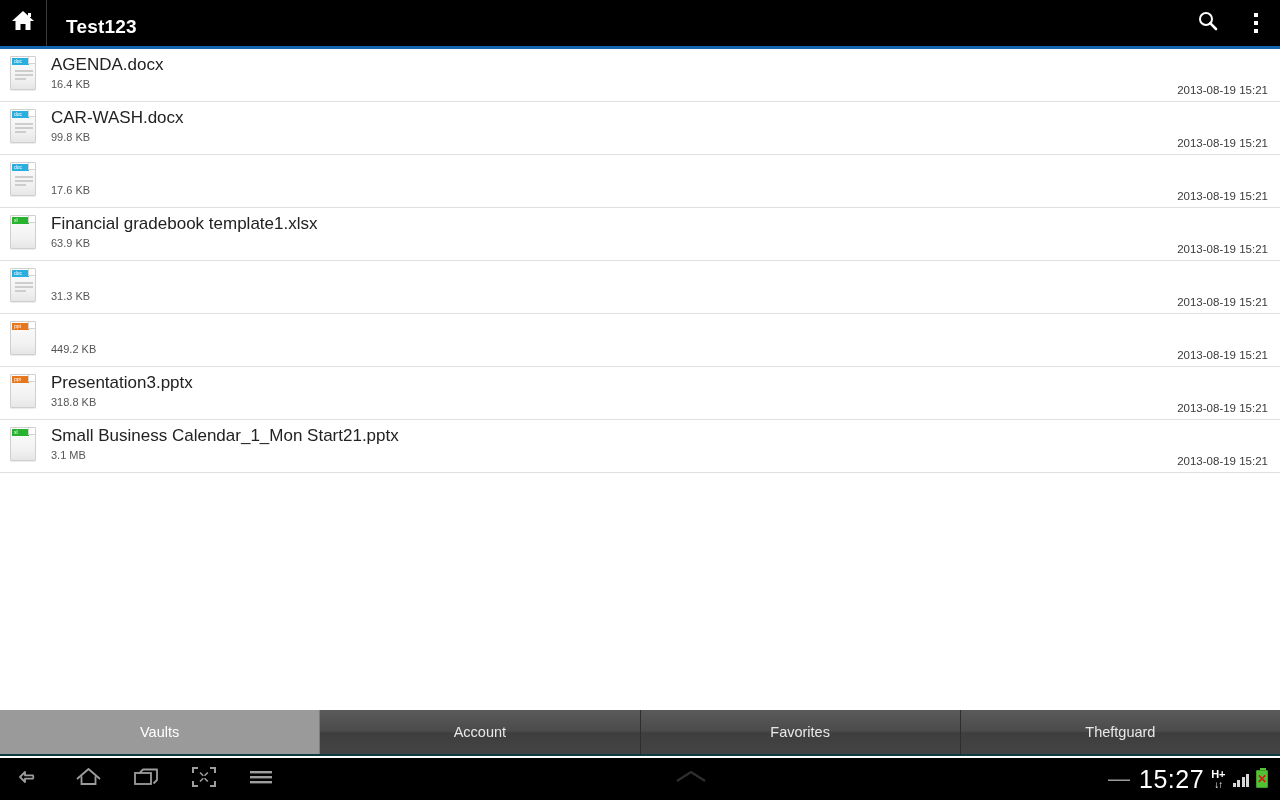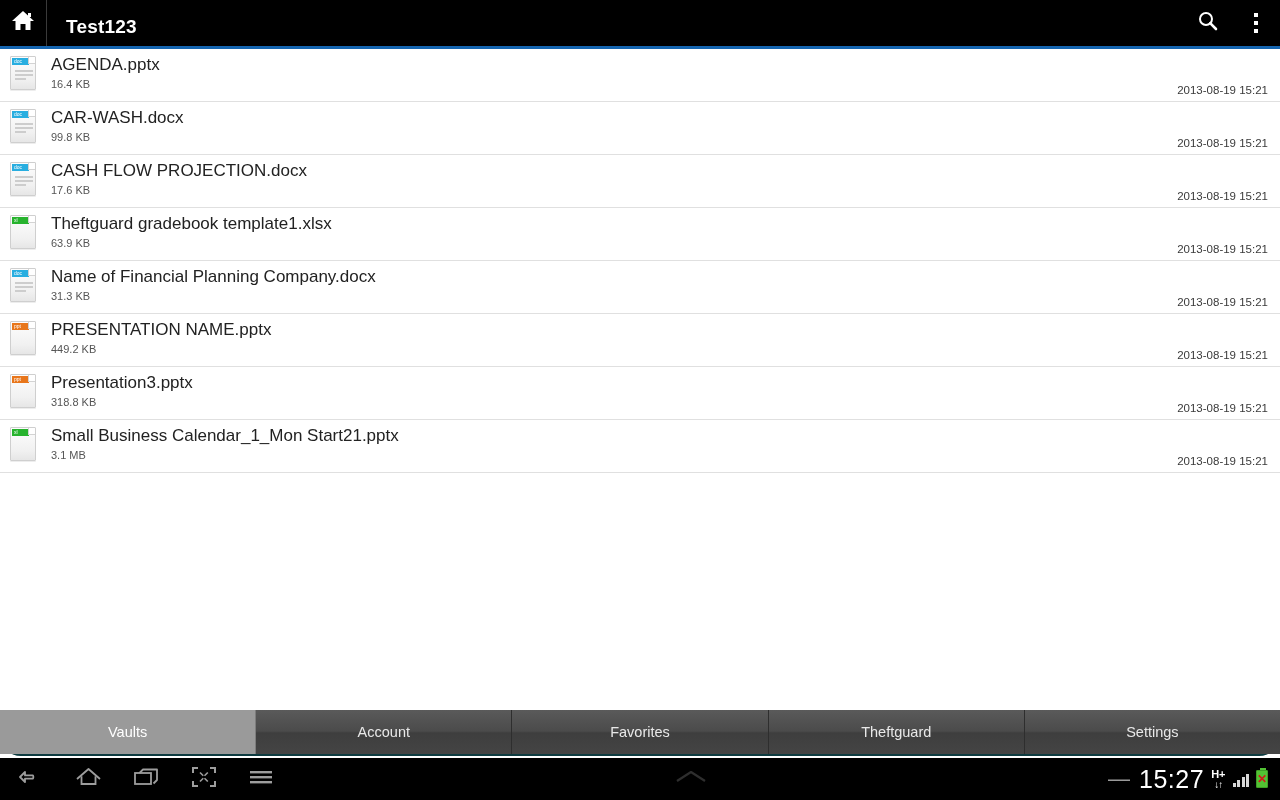--- a/index.html
+++ b/index.html
@@ -80,21 +80,21 @@
   }
   .doc .lines i.s { width:11px; }
   .doc .band .tag {
     position:absolute; left:2px; top:0px; font-size:5px; color:#ffffff;
     font-family:"Liberation Sans", sans-serif; line-height:7px;
   }
 
   
   .tabbar {
     position:absolute; top:710px; left:0; width:1280px; height:46px;
-    display:flex; border-bottom:2px solid #0d3b40;border-radius:21px;
+    display:flex; border-bottom:2px solid #0d3b40;
   }
   .tab {
     flex:1 1 0; display:flex; align-items:center; justify-content:center;
     background:linear-gradient(180deg,#5a5a5a 0%, #4b4b4b 48%, #3e3e3e 52%, #444444 100%);
     color:#e8e8e8; font-size:14.5px;
     border-right:1px solid #2e2e2e;
   }
   .tab.active {
     background:#9a9a9a; color:#ffffff;
     border-right:1px solid #7d7d7d;
@@ -177,21 +177,21 @@
               <span class="tag">doc</span>
             </div>
             <div class="fold"></div>
             <div class="lines">
               <i></i>
               <i></i>
               <i class="s"></i>
             </div>
           </div>
         </div>
-        <div class="row-name">AGENDA.pptx</div>
+        <div class="row-name">AGENDA.docx</div>
         <div class="row-size">16.4 KB</div>
         <div class="row-date">2013-08-19 15:21</div>
       </div>
       <div class="row">
         <div class="row-icon">
           <div class="doc">
             <div class="band" style="background:#29aee0">
               <span class="tag">doc</span>
             </div>
             <div class="fold"></div>
@@ -213,65 +213,62 @@
               <span class="tag">doc</span>
             </div>
             <div class="fold"></div>
             <div class="lines">
               <i></i>
               <i></i>
               <i class="s"></i>
             </div>
           </div>
         </div>
-        <div class="row-name">CASH FLOW PROJECTION.docx</div>
         <div class="row-size">17.6 KB</div>
         <div class="row-date">2013-08-19 15:21</div>
       </div>
       <div class="row">
         <div class="row-icon">
           <div class="doc">
             <div class="band" style="background:#27b32e">
               <span class="tag">xl</span>
             </div>
             <div class="fold"></div>
           </div>
         </div>
-        <div class="row-name">Theftguard gradebook template1.xlsx</div>
+        <div class="row-name">Financial gradebook template1.xlsx</div>
         <div class="row-size">63.9 KB</div>
         <div class="row-date">2013-08-19 15:21</div>
       </div>
       <div class="row">
         <div class="row-icon">
           <div class="doc">
             <div class="band" style="background:#29aee0">
               <span class="tag">doc</span>
             </div>
             <div class="fold"></div>
             <div class="lines">
               <i></i>
               <i></i>
               <i class="s"></i>
             </div>
           </div>
         </div>
-        <div class="row-name">Name of Financial Planning Company.docx</div>
         <div class="row-size">31.3 KB</div>
         <div class="row-date">2013-08-19 15:21</div>
       </div>
       <div class="row">
         <div class="row-icon">
           <div class="doc">
             <div class="band" style="background:#e8761b">
               <span class="tag">ppt</span>
             </div>
             <div class="fold"></div>
           </div>
         </div>
-        <div class="row-name">PRESENTATION  NAME.pptx</div>
         <div class="row-size">449.2 KB</div>
         <div class="row-date">2013-08-19 15:21</div>
       </div>
       <div class="row">
         <div class="row-icon">
           <div class="doc">
             <div class="band" style="background:#e8761b">
               <span class="tag">ppt</span>
             </div>
             <div class="fold"></div>
@@ -301,23 +298,20 @@
         <span>Vaults</span>
       </div>
       <div class="tab">
         <span>Account</span>
       </div>
       <div class="tab">
         <span>Favorites</span>
       </div>
       <div class="tab">
         <span>Theftguard</span>
-      </div>
-      <div class="tab">
-        <span>Settings</span>
       </div>
     </div>
 
   <div class="navbar">
     <div class="nav-left">
       <span>
         <span>
           <svg width="26" height="22" viewBox="0 0 26 22">
             <path d="M7 6 L2 11 L7 16 L7 12.6 L15 12.6 A3.4 3.4 0 0 0 15 9.4 L7 9.4 Z" fill="none" stroke="#9d9d9d" stroke-width="1.8" stroke-linejoin="round"></path>
           </svg>

